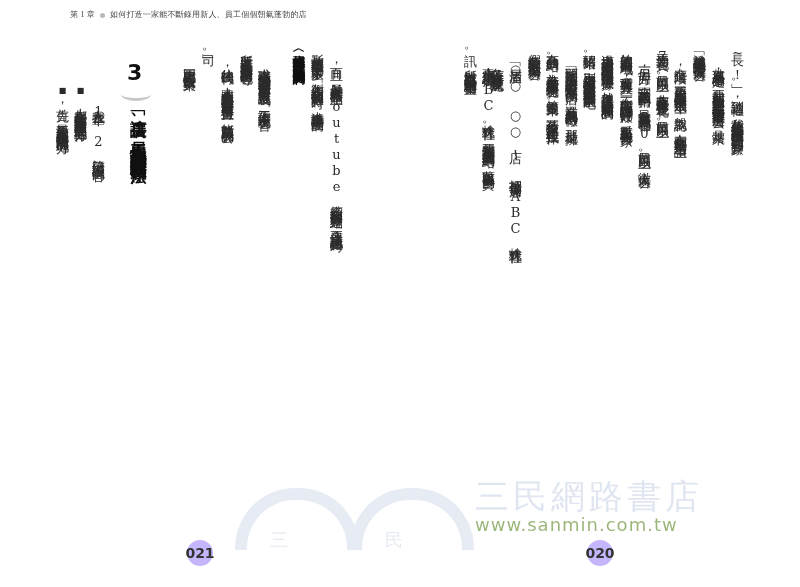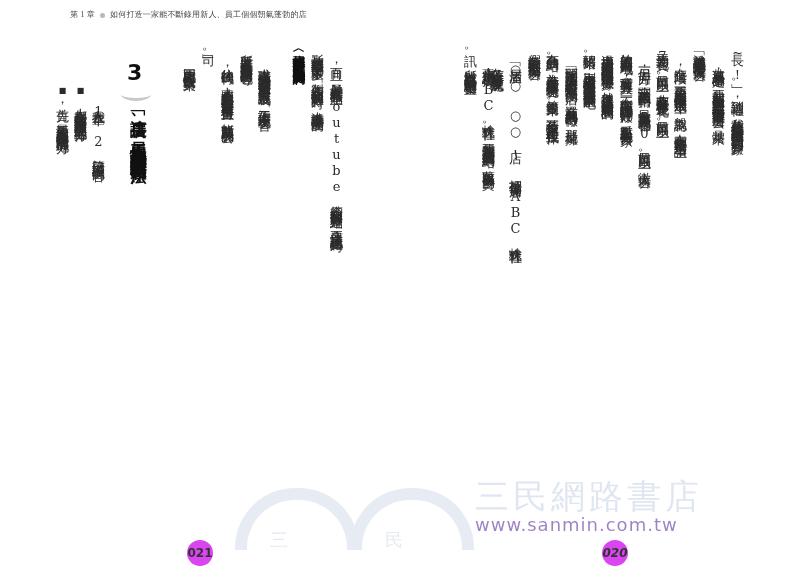--- a/index.html
+++ b/index.html
@@ -44,34 +44,34 @@
     }
     .section-title {
       position:absolute; left:127px; top:104px;
       writing-mode:vertical-rl; text-orientation:upright;
       font-family:"DejaVu Sans", "Liberation Sans", sans-serif;
       font-weight:bold; font-size:16.5px; letter-spacing:1.6px; color:#111;
       white-space:nowrap;
     }
     .page-num {
       position:absolute; top:540px; width:26px; height:26px; border-radius:50%;
-      background:#d946ef; color:#333;
-      font-family:"DejaVu Sans", "Liberation Sans", sans-serif; font-size:12px; font-weight:bold;
+      background:#c4b5fd; color:#333;
+      font-family:"DejaVu Sans", "Liberation Sans", sans-serif; font-size:14px; font-weight:bold;
       display:flex; align-items:center; justify-content:center;
     }
     .watermark {
       position:absolute; left:230px; top:470px; width:400px; height:90px; pointer-events:none; opacity:0.55;
     }
     .wm-text {
       position:absolute; left:245px; top:4px;
       font-family:"DejaVu Serif", "Liberation Serif", serif; font-size:34px; color:#c7d3e6; letter-spacing:4px; white-space:nowrap;
     }
     .wm-url {
       position:absolute; left:245px; top:44px;
-      font-family:"DejaVu Sans", "Liberation Sans", sans-serif; font-size:18px; color:#4c1d95; letter-spacing:1px; white-space:nowrap;
+      font-family:"DejaVu Sans", "Liberation Sans", sans-serif; font-size:18px; color:#4d7c0f; letter-spacing:1px; white-space:nowrap;
     }
     .wm-arc {
       position:absolute; bottom:10px; width:100px; height:50px;
       border:12px solid #d5deec; border-bottom:none; border-radius:60px 60px 0 0;
     }
     .wm-arc-char { position:absolute; font-size:18px; color:#cfd9e8; }
   </style>
 </head>
 <body>
 
@@ -111,21 +111,21 @@
   <div class="col" style="left:199px; top:44px;">店過去採用的徵人廣告的「每人單位招聘成本」等數據，然後再選擇適合自己的業態和商圈的</div>
   <div class="col" style="left:181px; top:44px;">招聘策略。別再繼續為了沒有效果的徵人廣告一年花費數十萬日圓了吧！</div>
   <div class="col indent" style="left:163px; top:44px;">開頭提到「徵人廣告一出便『不斷有人』來應徵」的店，還有其他共同的特徵。那就是擁</div>
   <div class="col" style="left:144px; top:44px;">有自己的網站。為什麼不能只靠徵人廣告呢？答案很簡單。請各位想像一下自己正在找工作。</div>
   <div class="col" style="left:126px; top:44px;">假設各位看到以下這則徵人廣告。</div>
   <div class="col indent" style="left:107px; top:44px;">「居酒屋○○　○○店！　招募儲備店長　ABC株式會社」</div>
   <div class="col" style="left:89px; top:58px;">各位接下來會有什麼反應呢？</div>
   <div class="col indent" style="left:80px; top:44px;">肯定是上網搜尋「ABC株式會社」。想要瀏覽那家店或公司的網站，藉以取得更多的資</div>
   <div class="col" style="left:62px; top:44px;">訊。所以我說有自己公司的網站很重要。</div>
 
-  <div class="page-num" style="left:202px;font-style:italic;">020</div>
+  <div class="page-num" style="left:187px;">020</div>
 </div>
 
 <div class="watermark">
   <div class="wm-arc" style="left:5px;"></div>
   <div class="wm-arc" style="left:120px;"></div>
   <span class="wm-arc-char" style="left:40px; top:58px;">三</span>
   <span class="wm-arc-char" style="left:155px; top:58px;">民</span>
   <div class="wm-text">三民網路書店</div>
   <div class="wm-url">www.sanmin.com.tw</div>
 </div>

